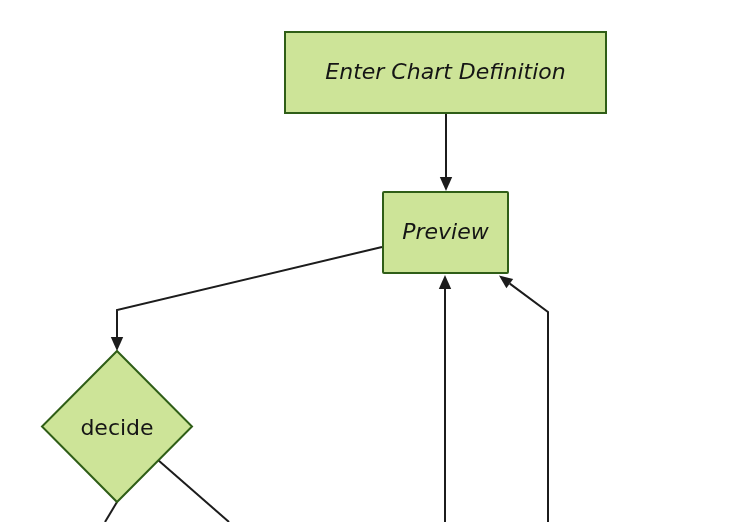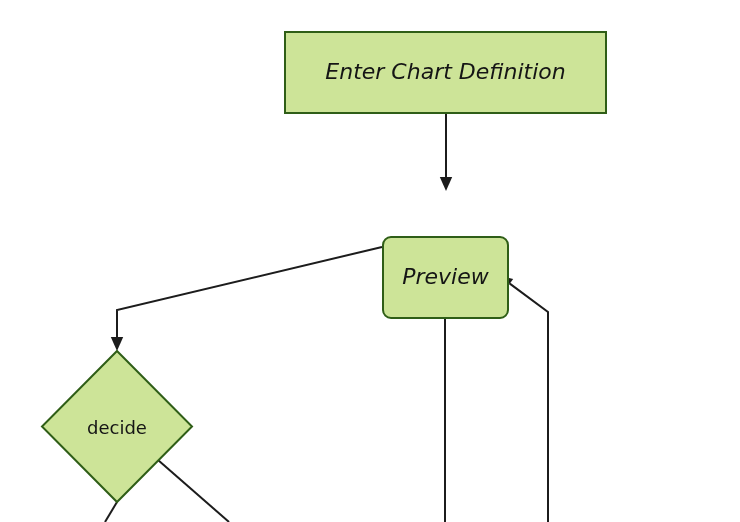--- a/index.html
+++ b/index.html
@@ -53,32 +53,31 @@
     text-align: center;
     font-style: italic;
   }
   .node-rect {
     left: 284px; top: 31px;
     width: 323px; height: 83px;
   }
   .node-rounded {
     left: 382px; top: 191px;
     width: 127px; height: 83px;
-    border-radius: 9px;
-    margin-top: 45px;
+    border-radius: 2px;
   }
   .diamond-label {
     position: absolute;
     left: 42px; top: 412px;
     width: 150px; height: 30px;
     display: flex;
     align-items: center;
     justify-content: center;
     color: var(--text-color);
-    font-size: 18px;
+    font-size: 22px;
     background: transparent;
   }
 </style>
 </head>
 <body>
 
 <div class="canvas">
 
   <svg class="edges-layer" viewBox="0 0 740 522" xmlns="http://www.w3.org/2000/svg">
 

